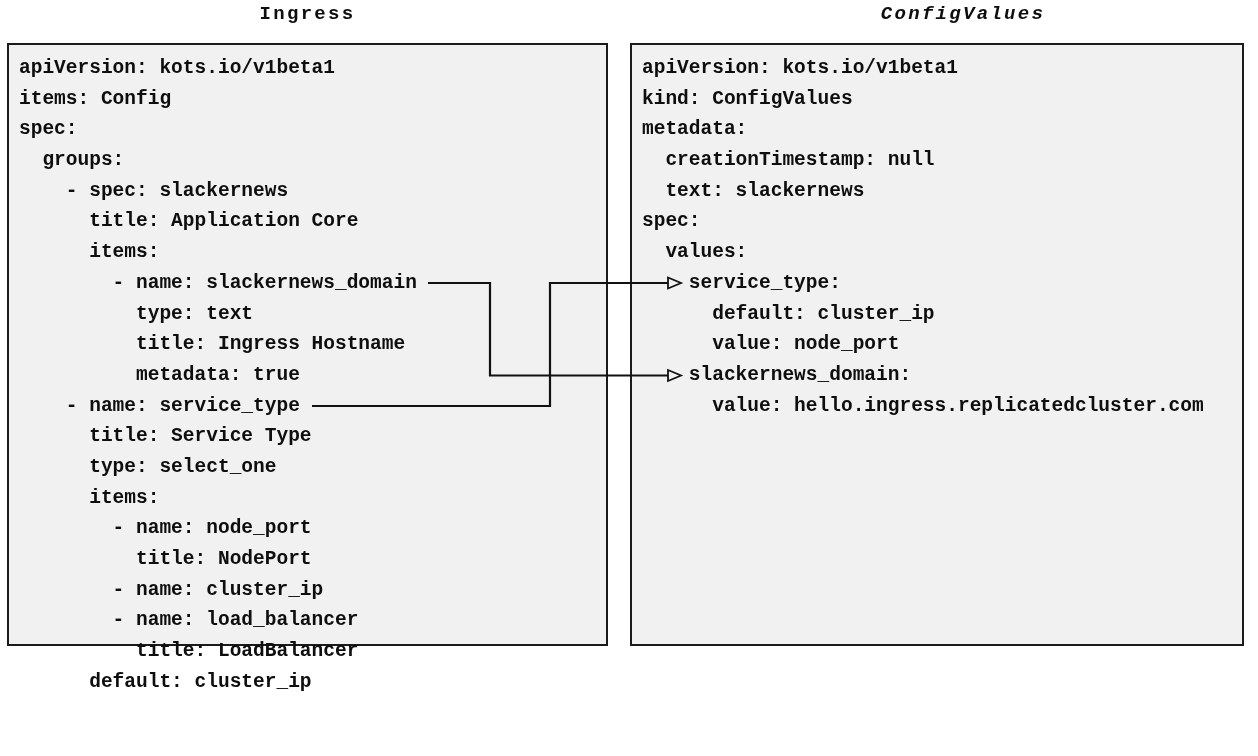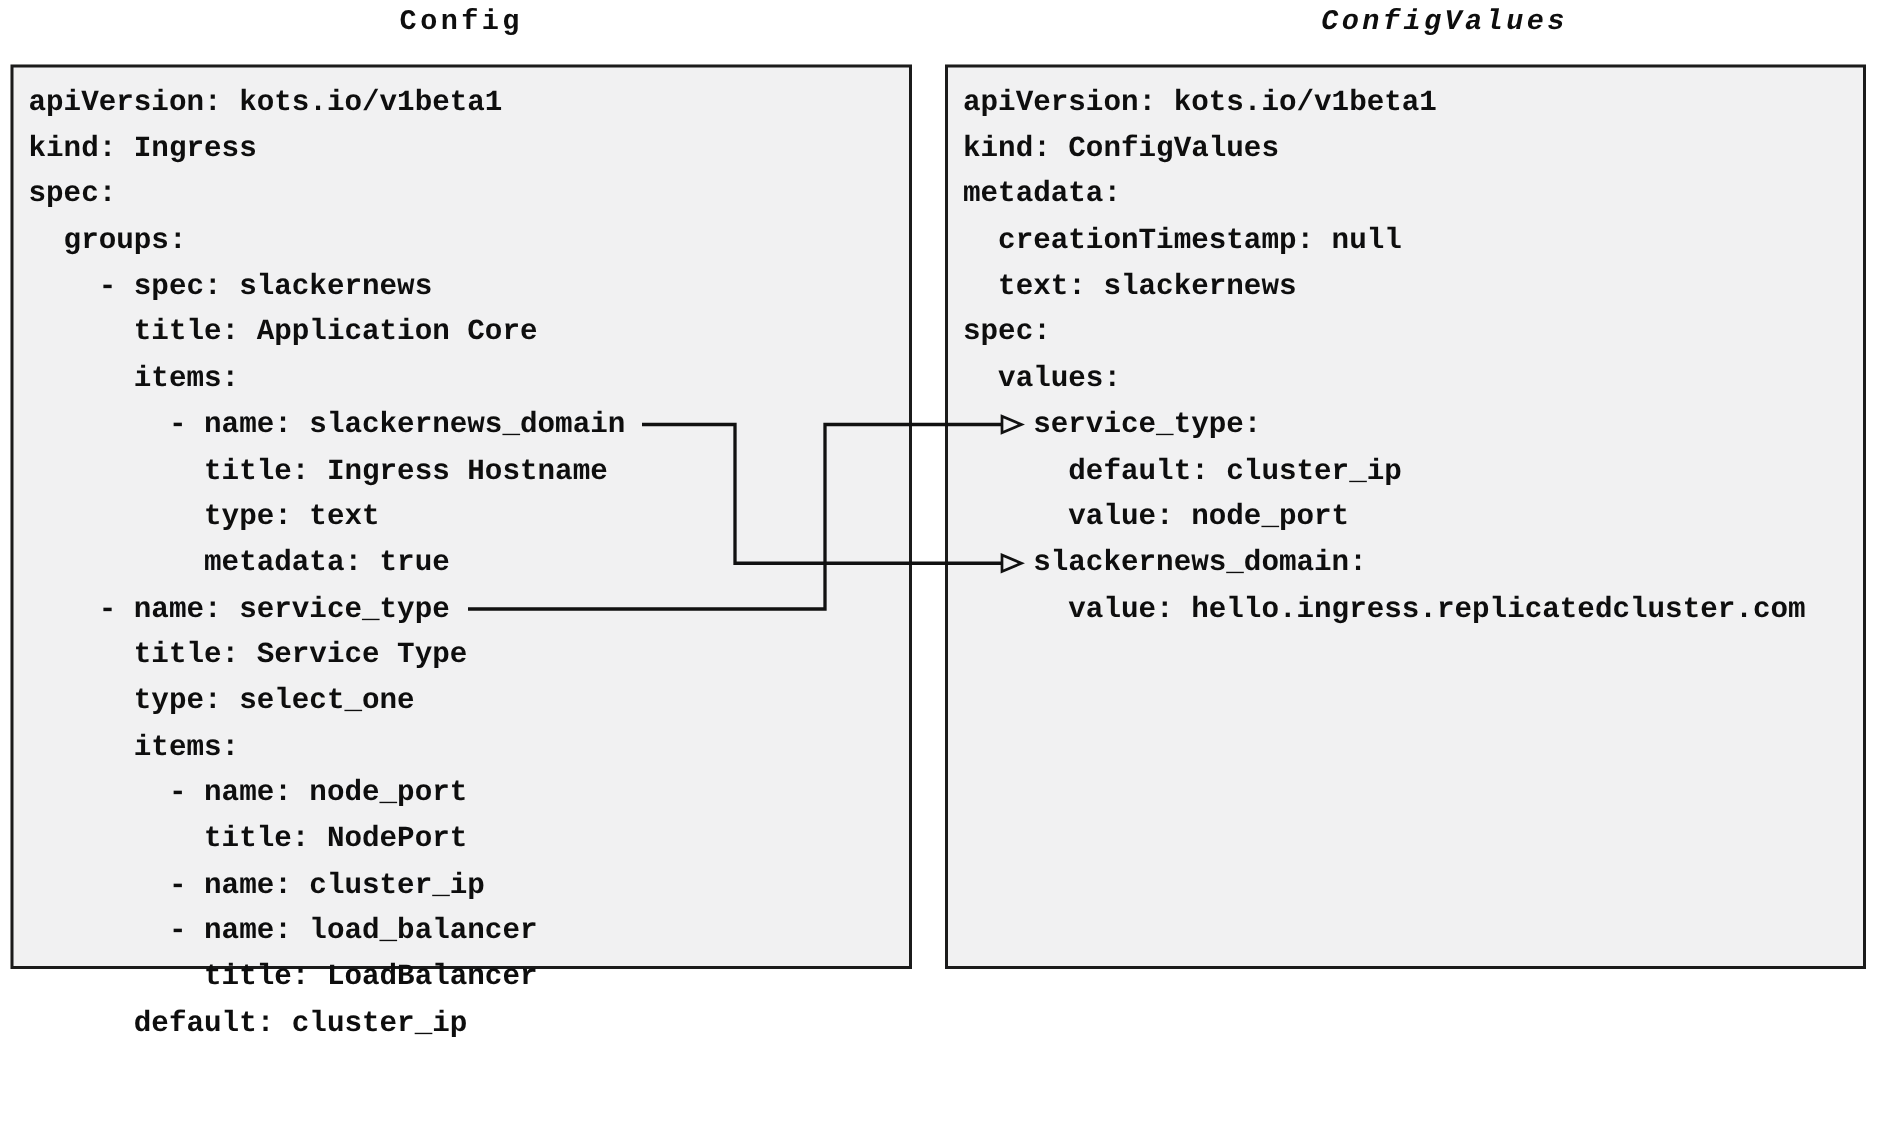--- a/index.html
+++ b/index.html
@@ -64,36 +64,36 @@
     stroke: var(--arrow_color);
     stroke-width: 1.8;
     stroke-linejoin: miter;
   }
 </style>
 </head>
 <body>
 
 <div class="canvas">
 
-  <div class="panel-title left">Config</div>
+  <div class="panel-title left">Ingress</div>
 
   <div class="panel-title right">ConfigValues</div>
 
   <div class="panel left">
     <div class="code">
         <div class="code-line">apiVersion: kots.io/v1beta1</div>
-        <div class="code-line">kind: Ingress</div>
+        <div class="code-line">items: Config</div>
         <div class="code-line">spec:</div>
         <div class="code-line">  groups:</div>
         <div class="code-line">    - spec: slackernews</div>
         <div class="code-line">      title: Application Core</div>
         <div class="code-line">      items:</div>
         <div class="code-line">        - name: slackernews_domain</div>
+        <div class="code-line">          type: text</div>
         <div class="code-line">          title: Ingress Hostname</div>
-        <div class="code-line">          type: text</div>
         <div class="code-line">          metadata: true</div>
         <div class="code-line">    - name: service_type</div>
         <div class="code-line">      title: Service Type</div>
         <div class="code-line">      type: select_one</div>
         <div class="code-line">      items:</div>
         <div class="code-line">        - name: node_port</div>
         <div class="code-line">          title: NodePort</div>
         <div class="code-line">        - name: cluster_ip</div>
         <div class="code-line">        - name: load_balancer</div>
         <div class="code-line">          title: LoadBalancer</div>

